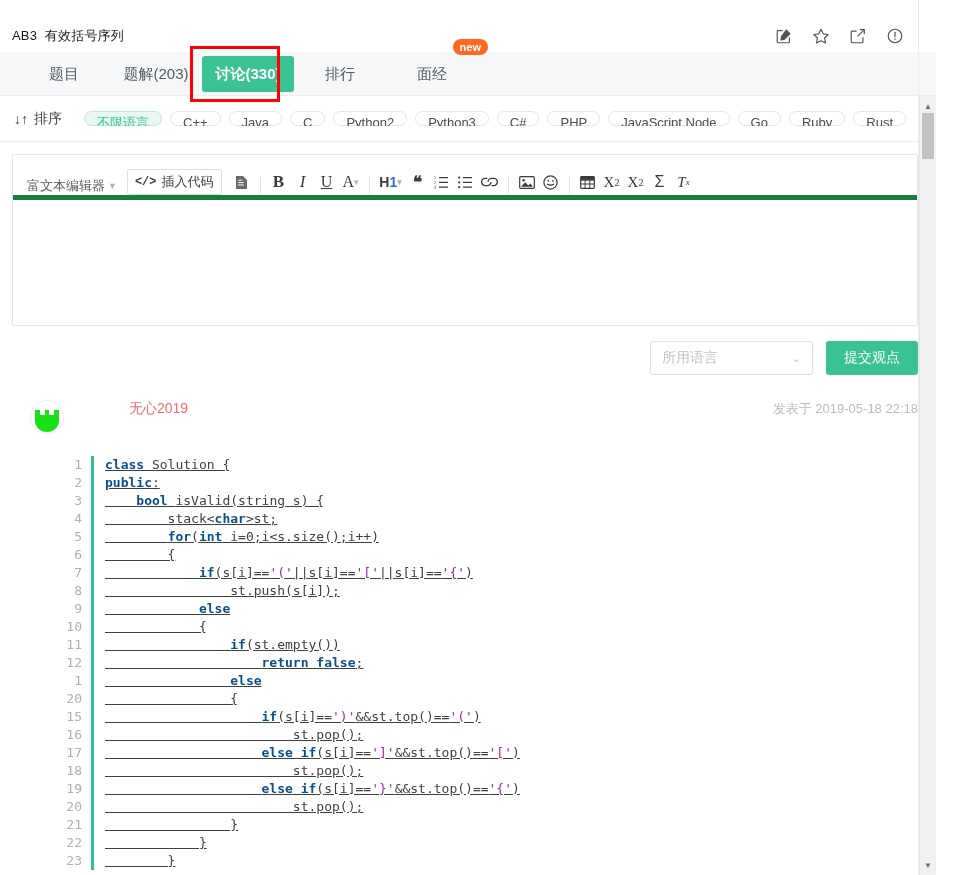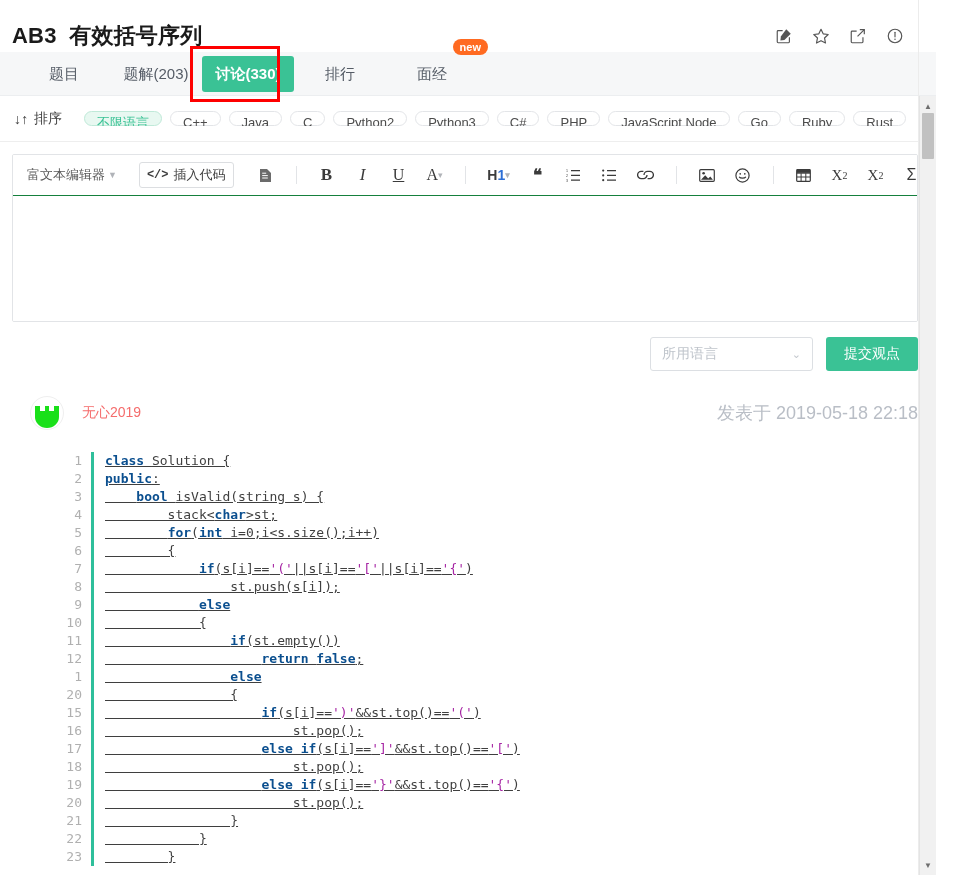--- a/index.html
+++ b/index.html
@@ -31,22 +31,22 @@
     position: relative;
   }
   .title-row {
     display: flex;
     align-items: center;
     justify-content: space-between;
     padding: 18px 16px 0 12px;
     height: 36px;
   }
   .page-title {
-    font-size: 22px;
-    font-weight: bold;
+    font-size: 13px;
+    font-weight: normal;
     color: #1a1a1a;
     letter-spacing: 0.2px;
     white-space: nowrap;
   }
   .title-icons {
     display: flex;
     align-items: center;
     gap: 19px;
     padding-right: 16px;
   }
@@ -189,24 +189,24 @@
   .editor-wrap {
     margin: 12px 18px 0 12px;
     border: 1px solid #e2e4e7;
     border-radius: 2px;
     background: #fff;
     overflow: hidden;
   }
   .editor-toolbar {
     height: 40px;
     display: flex;
-    align-items: center;
-    gap: 12px;
+    align-items: flex-end;
+    gap: 0px;
     padding: 0 8px;
-    border-bottom: 1px solid #15803d;
+    border-bottom: 5px solid #15803d;
     background: #fff;
     color: #4a4a4a;
   }
   .tb-select {
     display: flex;
     align-items: center;
     gap: 3px;
     font-size: 13px;
     color: #5a5a5a;
     padding: 0 6px;
@@ -302,23 +302,23 @@
     height: 34px;
     padding: 0 18px;
     font-size: 14px;
     font-family: inherit;
     cursor: pointer;
   }
 
   
   .post-head {
     display: flex;
-    align-items: center;
     margin: 25px 18px 0 30px;
     position: relative;
+    gap: 47px;
   }
   .avatar {
     width: 32px;
     height: 32px;
     border-radius: 50%;
     background: #fff;
     border: 1px solid #efefef;
     position: relative;
     overflow: hidden;
     flex: none;
@@ -345,21 +345,21 @@
   .username {
     color: #f56c6c;
     font-size: 14px;
     margin-left: 18px;
     cursor: pointer;
   }
   .post-time {
     position: absolute;
     right: 0;
     color: #b9bec6;
-    font-size: 18px;
+    font-size: 13px;
   }
 
   
   .code-block {
     margin: 22px 18px 0 60px;
     display: flex;
     font-family: "DejaVu Sans Mono", "Liberation Mono", monospace;
     font-size: 13px;
     line-height: 18px;
   }

